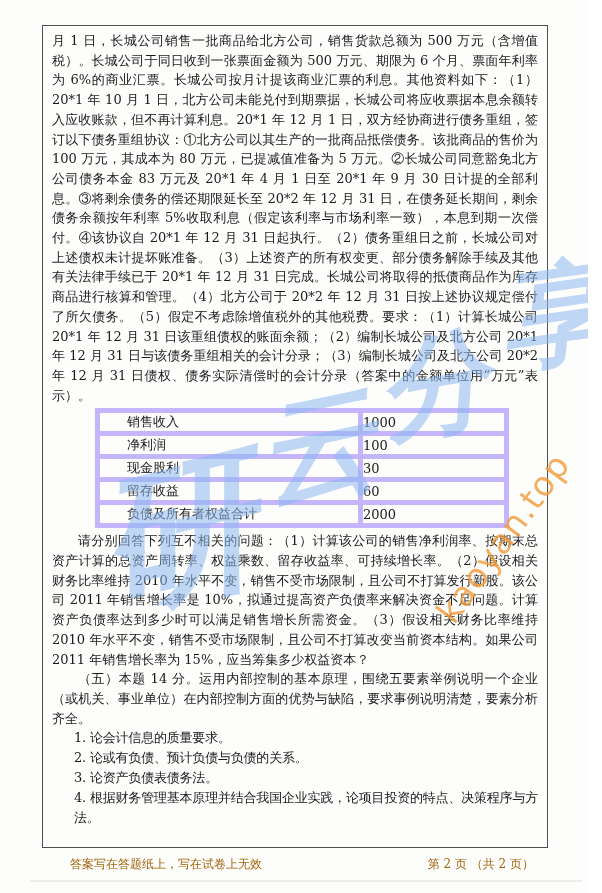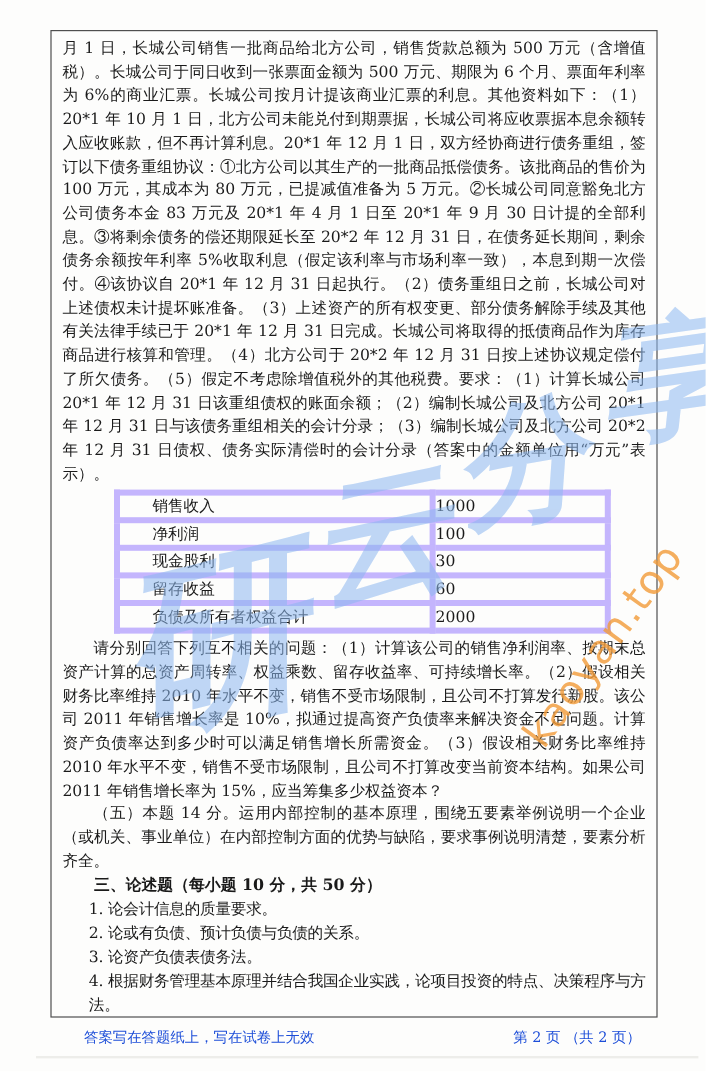--- a/index.html
+++ b/index.html
@@ -32,21 +32,21 @@
     font-weight:bold; font-size:13.2px; line-height:20px;
     text-indent:2em; margin-top:1px;
   }
   .essay-item {
     font-size:13px; line-height:19.8px; padding-left:22px;
     text-align:justify; letter-spacing:-0.2px;
   }
   .footer {
     position:absolute; left:42px; top:856px; width:506px;
     display:flex; justify-content:space-between;
-    font-size:12px; color:#1d4ed8;
+    font-size:12px; color:#a16207;
   }
   .footer .fl { padding-left:28px; }
   .footer .fr { padding-right:14px; }
   .footer-shadow {
     position:absolute; left:30px; top:880px; width:552px; height:2px;
     background:#ededea;
   }
   
   .wm-blue {
     position:absolute; z-index:6; pointer-events:none;
@@ -99,21 +99,20 @@
           <td class="lbl">负债及所有者权益合计</td>
           <td class="val">2000</td>
         </tr>
       </tbody>
     </table>
 
     <div class="body-text indent">请分别回答下列互不相关的问题：（1）计算该公司的销售净利润率、按期末总资产计算的总资产周转率、权益乘数、留存收益率、可持续增长率。（2）假设相关财务比率维持 2010 年水平不变，销售不受市场限制，且公司不打算发行新股。该公司 2011 年销售增长率是 10%，拟通过提高资产负债率来解决资金不足问题。计算资产负债率达到多少时可以满足销售增长所需资金。（3）假设相关财务比率维持 2010 年水平不变，销售不受市场限制，且公司不打算改变当前资本结构。如果公司 2011 年销售增长率为 15%，应当筹集多少权益资本？</div>
 
     <div class="body-text indent">（五）本题 14 分。运用内部控制的基本原理，围绕五要素举例说明一个企业（或机关、事业单位）在内部控制方面的优势与缺陷，要求事例说明清楚，要素分析齐全。</div>
 
-    <div class="section-heading">三、论述题（每小题 10 分，共 50 分）</div>
 
     <div class="essay-item">1. 论会计信息的质量要求。</div>
     <div class="essay-item">2. 论或有负债、预计负债与负债的关系。</div>
     <div class="essay-item">3. 论资产负债表债务法。</div>
     <div class="essay-item">4. 根据财务管理基本原理并结合我国企业实践，论项目投资的特点、决策程序与方法。</div>
 
   </div>
 
   <span class="wm-blue wm-b1">研</span>
   <span class="wm-blue wm-b2">云</span>

